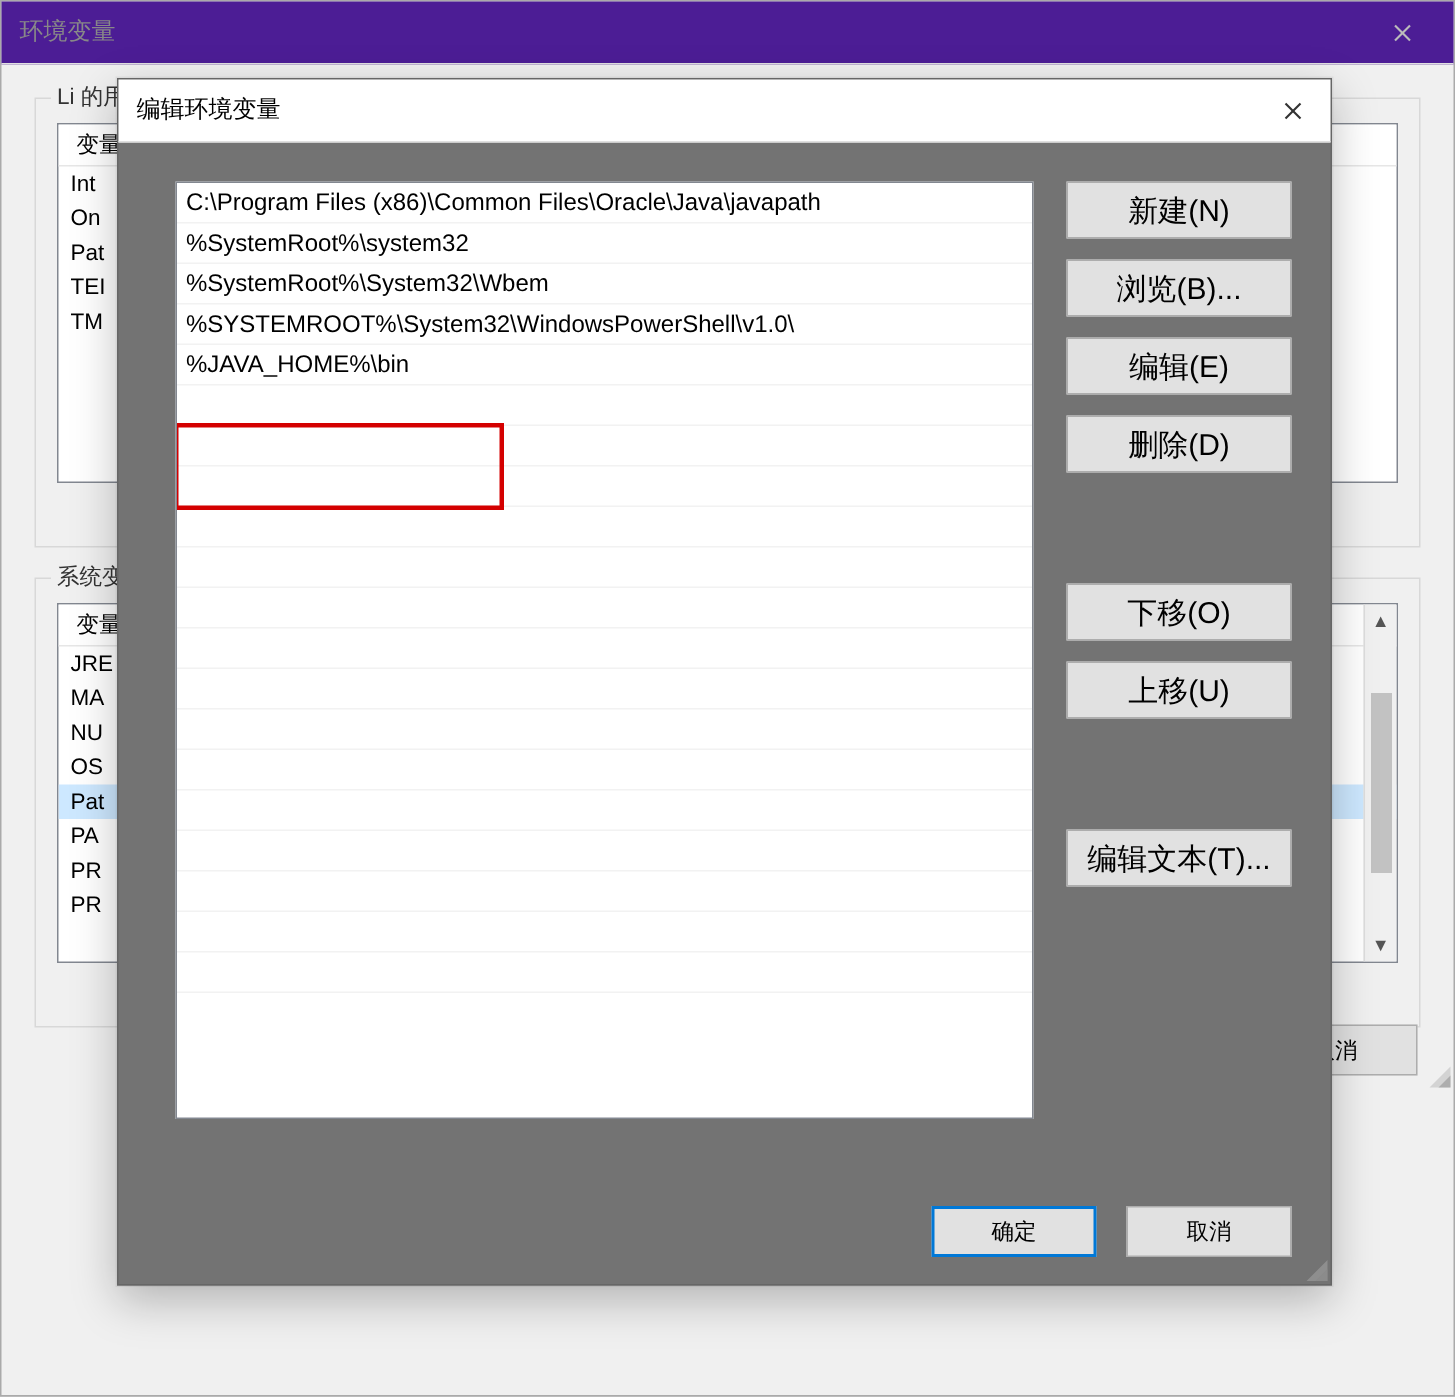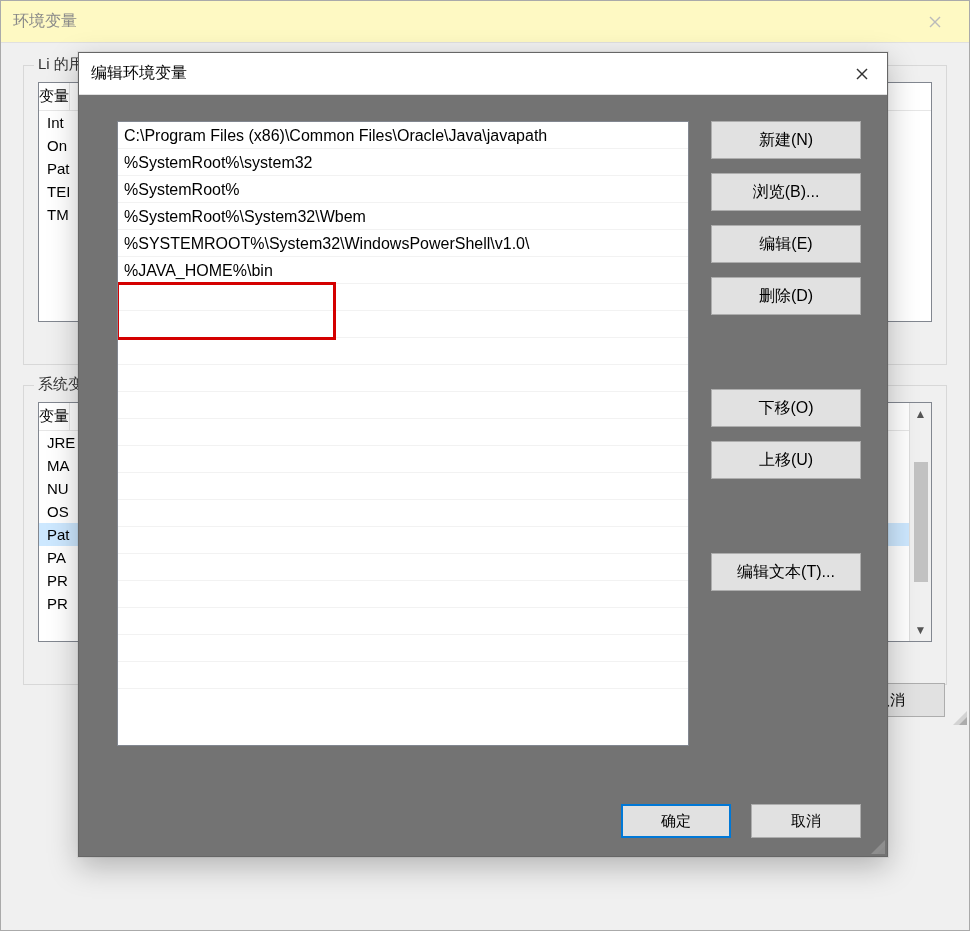--- a/index.html
+++ b/index.html
@@ -1,30 +1,30 @@
 <!DOCTYPE html>
 <html><head>
   <meta charset="utf-8">
   <style>
     * { box-sizing: border-box; margin: 0; padding: 0; font-family: "Microsoft YaHei", "Segoe UI", Tahoma, sans-serif; }
     body { width: 970px; height: 931px; background: #f0f0f0; position: relative; overflow: hidden; font-size: 15px; }
 
     
     .parent-dialog { position: absolute; top: 0; left: 0; width: 970px; height: 931px; background: #f0f0f0; border: 1px solid #aaa; }
-    .parent-titlebar { height: 42px; display: flex; align-items: center; padding: 0 12px; background: #fef9c3; border-bottom: 1px solid #e0e0e0; color: #888; }
+    .parent-titlebar { height: 42px; display: flex; align-items: center; padding: 0 12px; background: #4c1d95; border-bottom: 1px solid #e0e0e0; color: #888; }
     .parent-title { flex: 1; font-size: 16px; }
     .parent-close { width: 44px; height: 42px; display: flex; align-items: center; justify-content: center; color: #bbb; font-size: 18px; }
     .parent-body { padding: 22px; position: relative; }
 
     .groupbox { border: 1px solid #d8d8d8; margin-bottom: 20px; position: relative; padding: 16px 14px 14px 14px; }
     .groupbox-label { position: absolute; top: -11px; left: 10px; background: #f0f0f0; padding: 0 4px; color: #333; font-size: 15px; }
 
     .partial-list { background: #fff; border: 1px solid #828790; height: 240px; overflow: hidden; }
     .partial-header { display: flex; background: #fff; border-bottom: 1px solid #e6e6e6; }
-    .partial-header span { padding: 4px 0; border-right: 1px solid #e6e6e6; font-size: 15px; }
+    .partial-header span { padding: 4px 12px; border-right: 1px solid #e6e6e6; font-size: 15px; }
     .partial-row { padding: 3px 8px; font-size: 15px; white-space: nowrap; }
     .partial-row.selected { background: #cde8ff; }
 
     .dlg-btn { min-width: 110px; height: 34px; background: #e1e1e1; border: 1px solid #adadad; font-size: 15px; display: inline-flex; align-items: center; justify-content: center; cursor: default; }
     .dlg-btn.primary { border: 2px solid #0078d7; }
 
     .parent-footer { position: absolute; right: 24px; bottom: 10px; display: flex; gap: 20px; }
 
     
     .modal { position: absolute; top: 52px; left: 78px; width: 810px; height: 805px; background: #737373; border: 1px solid #666; box-shadow: 0 10px 28px rgba(0,0,0,0.25), 0 0 0 1px rgba(0,0,0,0.05); }
@@ -34,21 +34,21 @@
 
     .modal-body { padding: 26px 26px 18px 26px; height: calc(100% - 42px); display: flex; flex-direction: column; margin-left: 12px; }
     .modal-content { flex: 1; display: flex; gap: 22px; }
     .list-wrap { flex: 1; }
     .path-list { width: 100%; height: 625px; background: #fff; border: 1px solid #828790; overflow-y: auto; position: relative; }
     .path-item { height: 27px; line-height: 27px; padding: 0 6px; font-size: 16px; color: #000; border-bottom: 1px solid #f2f2f2; white-space: nowrap; overflow: hidden; text-overflow: ellipsis; }
 
     .highlight-box { position: absolute; border: 3px solid #d40000; pointer-events: none; }
 
     .side-btns { width: 150px; display: flex; flex-direction: column; gap: 14px; }
-    .side-btn { height: 38px; background: #e1e1e1; border: 1px solid #adadad; font-size: 16px; display: flex; align-items: center; justify-content: center; cursor: default; }
+    .side-btn { height: 38px; background: #e1e1e1; border: 1px solid #adadad; font-size: 20px; display: flex; align-items: center; justify-content: center; cursor: default; }
     .side-gap { height: 46px; }
 
     .modal-footer { display: flex; justify-content: flex-end; gap: 20px; margin-top: 22px; align-items: center; }
 
     .resize-grip { position: absolute; right: 2px; bottom: 2px; width: 16px; height: 16px; }
     .resize-grip::before { content: ""; position: absolute; right: 0; bottom: 0; width: 0; height: 0; border-left: 14px solid transparent; border-bottom: 14px solid #b0b0b0; opacity: .45; }
     .resize-grip::after { content: ""; position: absolute; right: 0; bottom: 0; width: 0; height: 0; border-left: 8px solid transparent; border-bottom: 8px solid #888; opacity: .5; }
 
     
     .sys-list-wrap { position: relative; }
@@ -135,21 +135,20 @@
         </svg>
     </div>
   </div>
 
   <div class="modal-body">
     <div class="modal-content">
       <div class="list-wrap">
         <div class="path-list" id="path-list">
             <div class="path-item">C:\Program Files (x86)\Common Files\Oracle\Java\javapath</div>
             <div class="path-item">%SystemRoot%\system32</div>
-            <div class="path-item">%SystemRoot%</div>
             <div class="path-item">%SystemRoot%\System32\Wbem</div>
             <div class="path-item">%SYSTEMROOT%\System32\WindowsPowerShell\v1.0\</div>
             <div class="path-item">%JAVA_HOME%\bin</div>
             <div class="path-item"></div>
             <div class="path-item"></div>
             <div class="path-item"></div>
             <div class="path-item"></div>
             <div class="path-item"></div>
             <div class="path-item"></div>
             <div class="path-item"></div>

